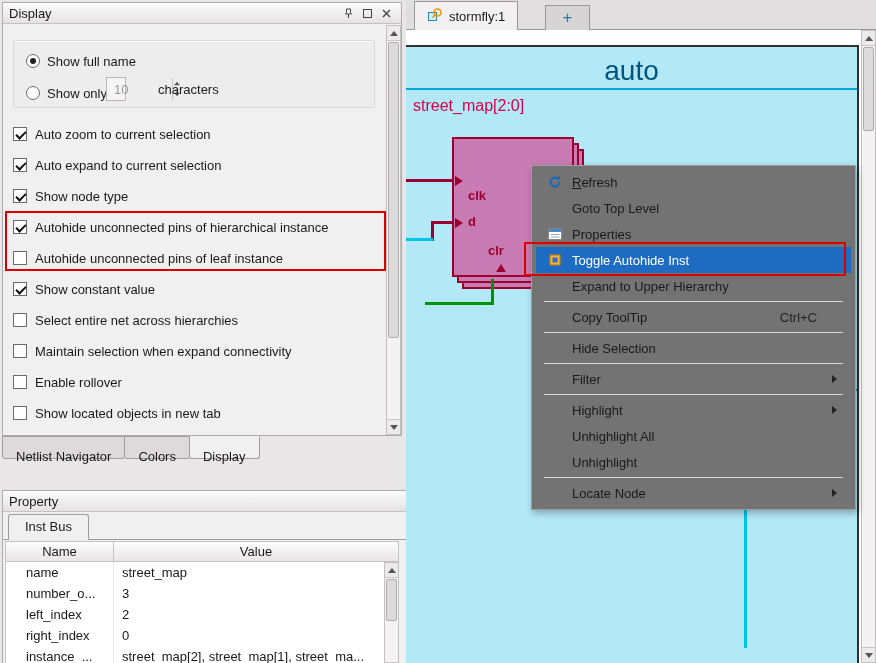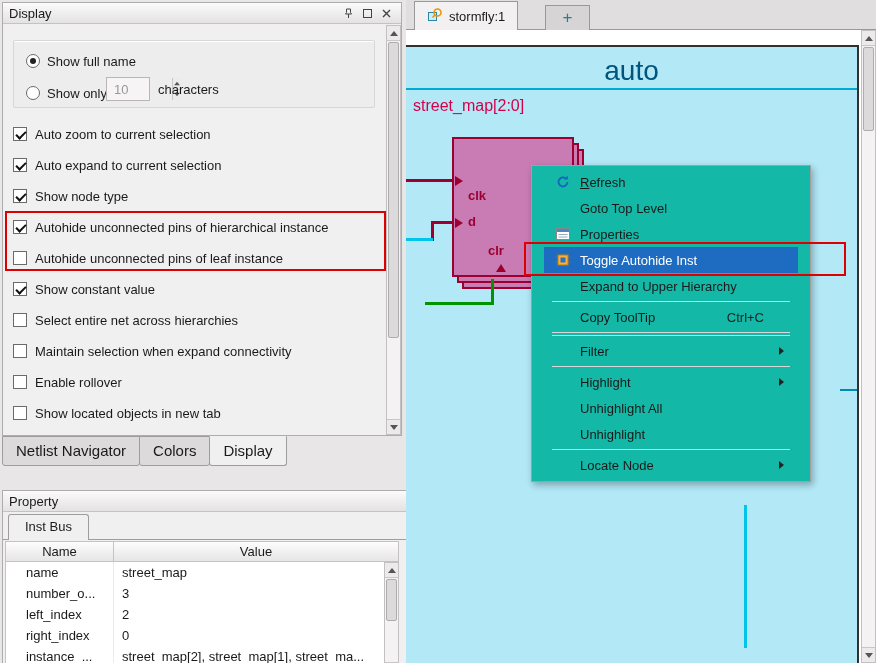--- a/index.html
+++ b/index.html
@@ -9,21 +9,21 @@
   .panel { position: absolute; border: 1px solid #aeacac; background: #f0f0f0; }
   .titlebar { height: 21px; background: linear-gradient(#fbfbfb,#e4e2e2); border-bottom: 1px solid #c4c2c2; display: flex; align-items: center; padding: 0 6px; }
   .titlebar .t { flex: 1; font-size: 13px; }
   .tb-btn { width: 17px; height: 16px; display: flex; align-items: center; justify-content: center; margin-left: 2px; border-radius: 2px; }
 
   
   .groupbox { position: absolute; left: 10px; top: 16px; width: 362px; height: 68px; background: #eeeded; border: 1px solid #d8d6d6; border-radius: 2px; box-shadow: inset 0 1px 0 #fff; }
   .radrow { position: absolute; display: flex; align-items: center; gap: 7px; height: 16px; }
   .rad { width: 14px; height: 14px; border: 1px solid #6a6a6a; border-radius: 50%; background: #fff; position: relative; flex: none; }
   .radrow.on .rad::after { content: ""; position: absolute; left: 3px; top: 3px; width: 6px; height: 6px; border-radius: 50%; background: #222; }
-  .spin { position: absolute; left: 92px; top: 36px; width: 44px; height: 24px; background: #f6f4f4; border: 1px solid #b8b6b6; display: flex; gap: 44px; }
+  .spin { position: absolute; left: 92px; top: 36px; width: 20px; height: 24px; background: #f6f4f4; border: 1px solid #b8b6b6; display: flex; gap: 44px; }
   .spin .val { flex: 1; color: #9a9898; padding: 4px 0 0 7px; font-size: 13px; }
   .spin .btns { width: 14px; border-left: 1px solid #c8c6c6; display: flex; flex-direction: column; }
   .spin .btns > div { flex: 1; display: flex; align-items: center; justify-content: center; background: #eceaea; }
   .spin .btns > div:first-child { border-bottom: 1px solid #c8c6c6; }
 
   
   .cb { position: absolute; left: 10px; display: flex; align-items: center; gap: 8px; height: 20px; }
   .cb .box { width: 14px; height: 14px; border: 1px solid #6a6a6a; background: #fff; position: relative; flex: none; }
   .cb.on .box::after { content: ""; position: absolute; left: 2px; top: 3px; width: 8px; height: 4px; border-left: 2px solid #111; border-bottom: 2px solid #111; transform: rotate(-45deg); }
 
@@ -33,21 +33,21 @@
   .sb { position: absolute; background: #f4f2f2; border: 1px solid #c2c0c0; }
   .sb .btn { position: absolute; left: 0; width: 100%; height: 15px; background: #eceaea; display: flex; align-items: center; justify-content: center; }
   .sb .btn.up { top: 0; border-bottom: 1px solid #c8c6c6; }
   .sb .btn.dn { bottom: 0; border-top: 1px solid #c8c6c6; }
   .sb .thumb { position: absolute; left: 1px; right: 1px; background: #dcdada; border: 1px solid #aeacac; border-radius: 2px; }
   .tri-up { width: 0; height: 0; border-left: 4px solid transparent; border-right: 4px solid transparent; border-bottom: 5px solid #555; }
   .tri-dn { width: 0; height: 0; border-left: 4px solid transparent; border-right: 4px solid transparent; border-top: 5px solid #555; }
 
   
   .docktabs { position: absolute; left: 2px; top: 436px; display: flex; }
-  .dtab { height: 30px; line-height: 24px; padding: 2px 13px; background: #dcdada; border: 1px solid #9e9c9c; margin-right: -1px; border-radius: 0 0 3px 3px; font-size: 15px; }
+  .dtab { height: 23px; line-height: 24px; padding: 8px 13px; background: #dcdada; border: 1px solid #9e9c9c; margin-right: -1px; border-radius: 0 0 3px 3px; font-size: 13px; }
   .dtab.active { background: #f0f0f0; border-top-color: #f0f0f0; position: relative; z-index: 2; }
 
   
   .ptab { position: absolute; left: 5px; top: 23px; height: 26px; line-height: 24px; padding: 0 16px; background: #f0f0f0; border: 1px solid #9e9c9c; border-bottom: none; border-radius: 3px 3px 0 0; position: absolute; z-index: 2; }
   .ptabline { position: absolute; left: 0; top: 48px; width: 100%; height: 1px; background: #9e9c9c; }
   .tbl { position: absolute; left: 2px; top: 50px; width: 394px; height: 139px; background: #fff; border: 1px solid #c4c2c2; overflow: hidden; }
   .thead { display: flex; height: 20px; background: linear-gradient(#fdfdfd,#e7e5e5); border-bottom: 1px solid #c4c2c2; }
   .th { font-size: 13px; text-align: center; line-height: 19px; }
   .th.c1 { width: 108px; border-right: 1px solid #c4c2c2; }
   .th.c2 { flex: 1; }
@@ -67,21 +67,21 @@
   .sheet-title { position: absolute; top: 8px; left: 0; width: 100%; text-align: center; font-size: 28px; color: #00557f; }
   .sheet-rule { position: absolute; top: 41px; left: 0; width: 100%; height: 2px; background: #00aad4; }
   .inst-label { position: absolute; left: 7px; top: 50px; font-size: 16px; color: #d6004a; }
   .blk { position: absolute; width: 122px; height: 140px; background: #c97cb4; border: 2px solid #9c0030; }
   .pin-name { position: absolute; color: #9c0030; font-weight: 700; font-size: 13px; }
   .pin-arrow-r { position: absolute; width: 0; height: 0; border-top: 5px solid transparent; border-bottom: 5px solid transparent; border-left: 8px solid #9c0030; }
   .pin-arrow-u { position: absolute; width: 0; height: 0; border-left: 5px solid transparent; border-right: 5px solid transparent; border-bottom: 8px solid #9c0030; }
   .wire { position: absolute; }
 
   
-  .menu { position: absolute; left: 531px; top: 165px; width: 280px; background: #14b8a6; border: 1px solid #a0a0a0; box-shadow: 2px 3px 7px rgba(0,0,0,.3); padding: 3px 12px; z-index: 30; }
+  .menu { position: absolute; left: 531px; top: 165px; width: 325px; background: #737373; border: 1px solid #a0a0a0; box-shadow: 2px 3px 7px rgba(0,0,0,.3); padding: 3px 4px; z-index: 30; }
   .mi { height: 26px; display: flex; align-items: center; padding: 0 10px 0 8px; }
   .mi .ic { width: 22px; display: flex; justify-content: center; align-items: center; margin-right: 6px; flex: none; }
   .mi .lbl { display: inline-block; white-space: nowrap; flex: 1; }
   .mi .sc { margin-right: 24px; color: #222; }
   .mi .subarrow { width: 0; height: 0; border-top: 4px solid transparent; border-bottom: 4px solid transparent; border-left: 5px solid #222; margin-right: 4px; }
   .mi.on { background: #1e6cc2; color: #fff; }
   .mnemonic::first-letter { text-decoration: underline; }
   .msep { height: 1px; background: #d8d6d6; margin: 2px 8px; }
 </style>
 </head>
@@ -351,20 +351,24 @@
       <span class="ic"></span>
       <span class="lbl">Expand to Upper Hierarchy</span>
     </div>
     <div class="msep"></div>
     <div class="mi">
       <span class="ic"></span>
       <span class="lbl">Copy ToolTip</span>
       <span class="sc">Ctrl+C</span>
     </div>
     <div class="msep"></div>
+    <div class="mi">
+      <span class="ic"></span>
+      <span class="lbl">Hide Selection</span>
+    </div>
     <div class="msep"></div>
     <div class="mi">
       <span class="ic"></span>
       <span class="lbl">Filter</span>
       <span class="subarrow"></span>
     </div>
     <div class="msep"></div>
     <div class="mi">
       <span class="ic"></span>
       <span class="lbl">Highlight</span>

